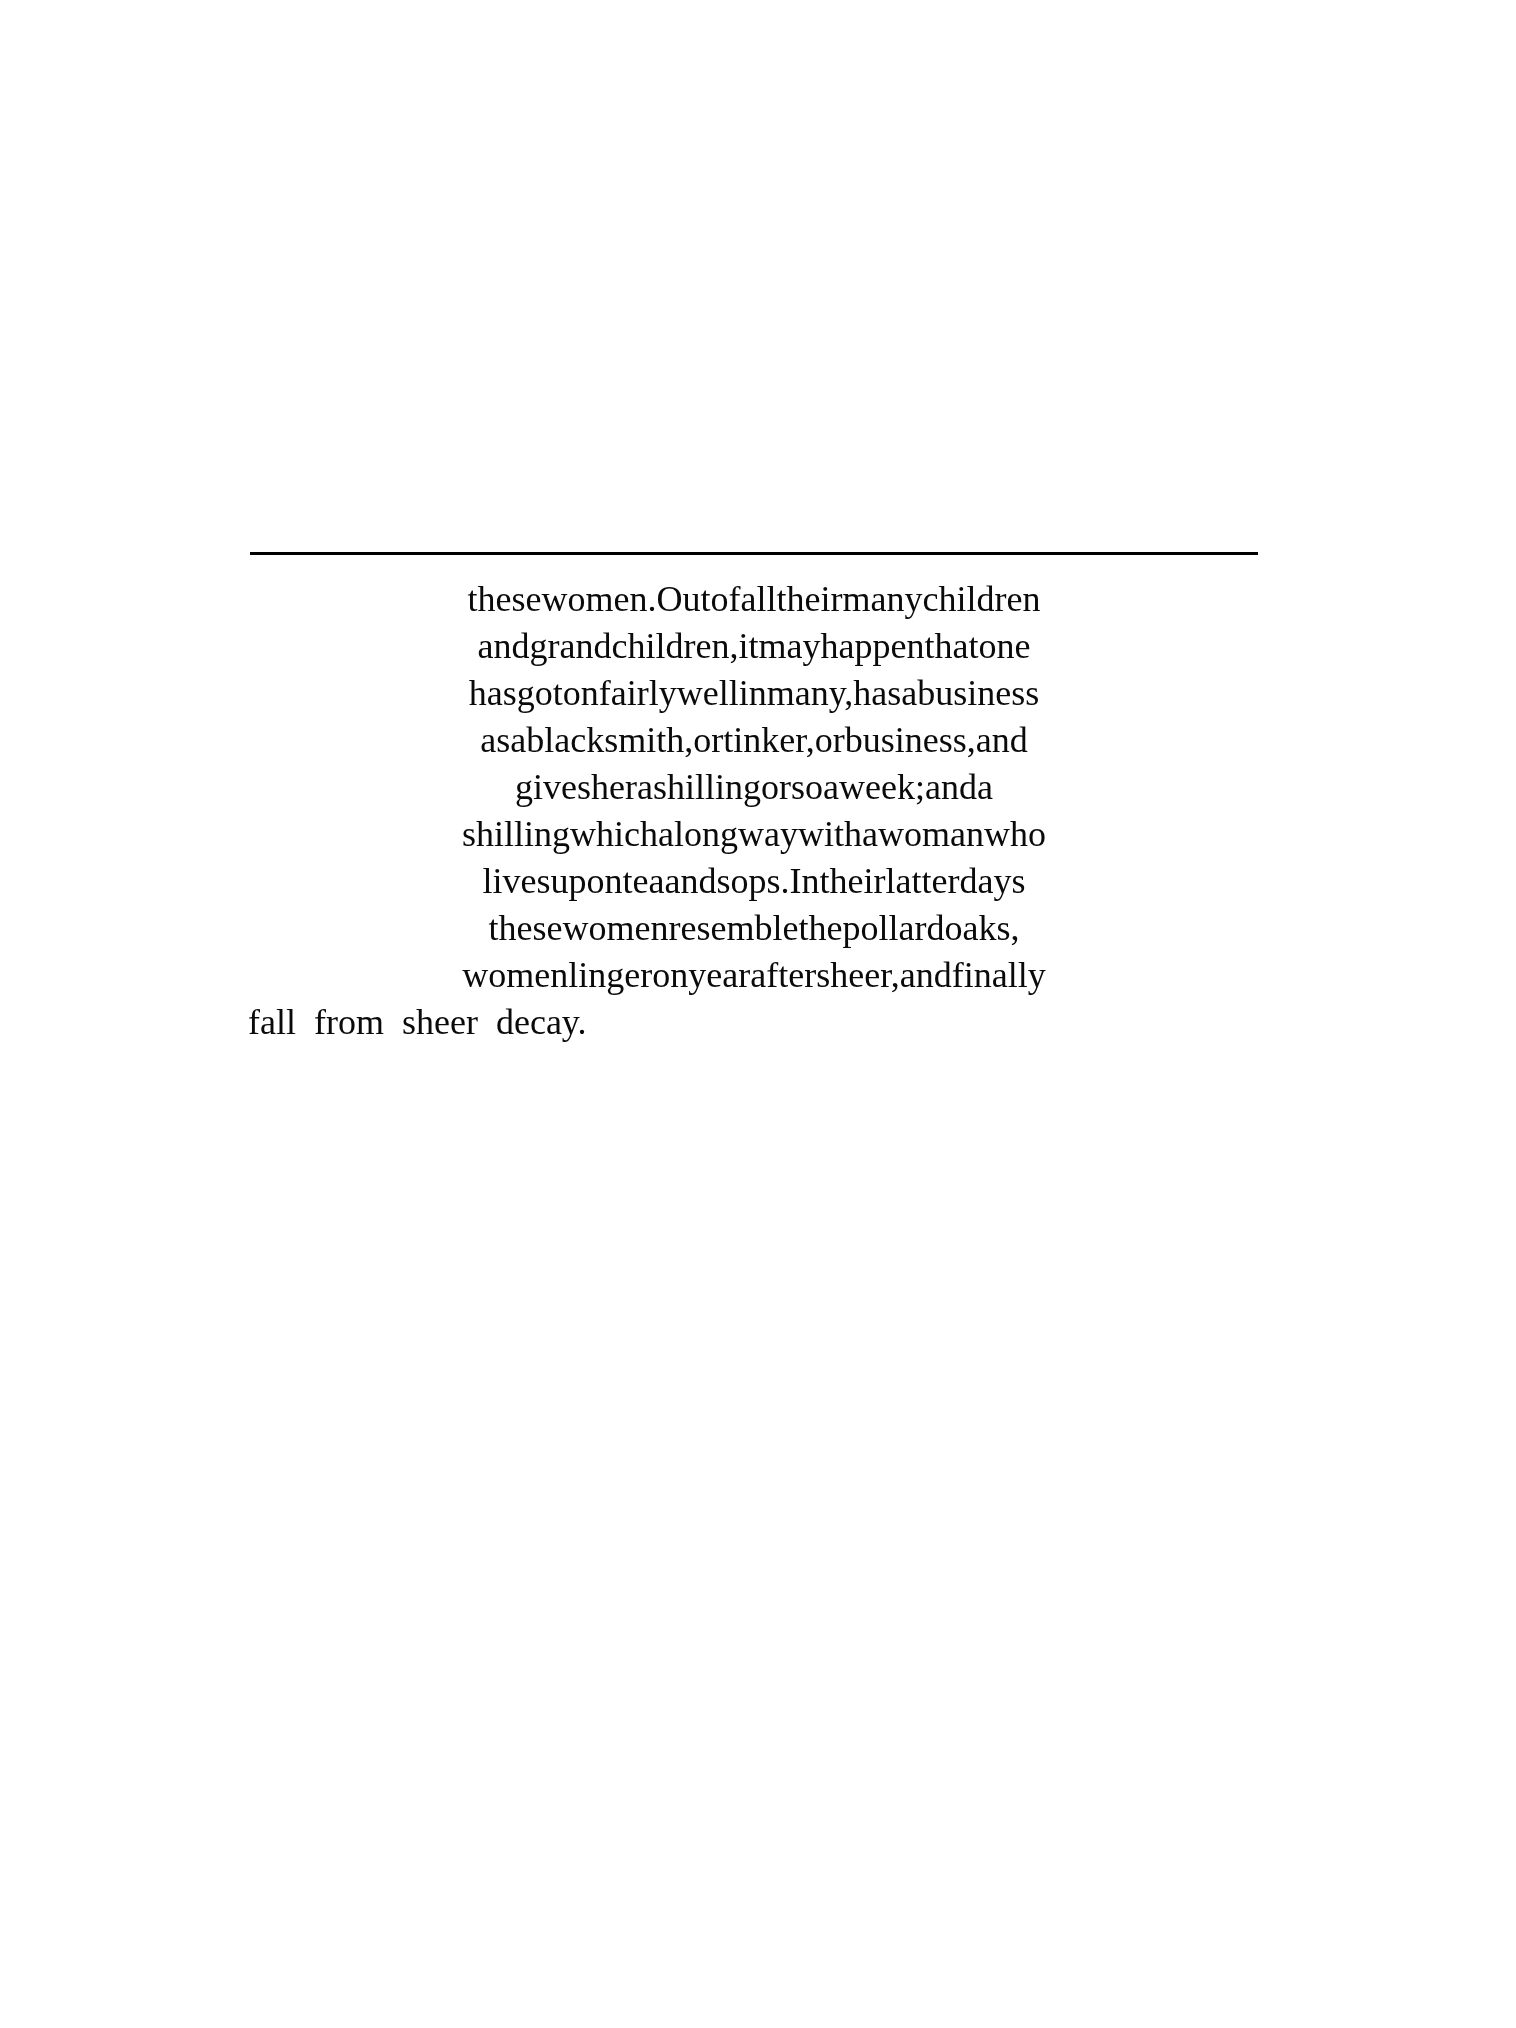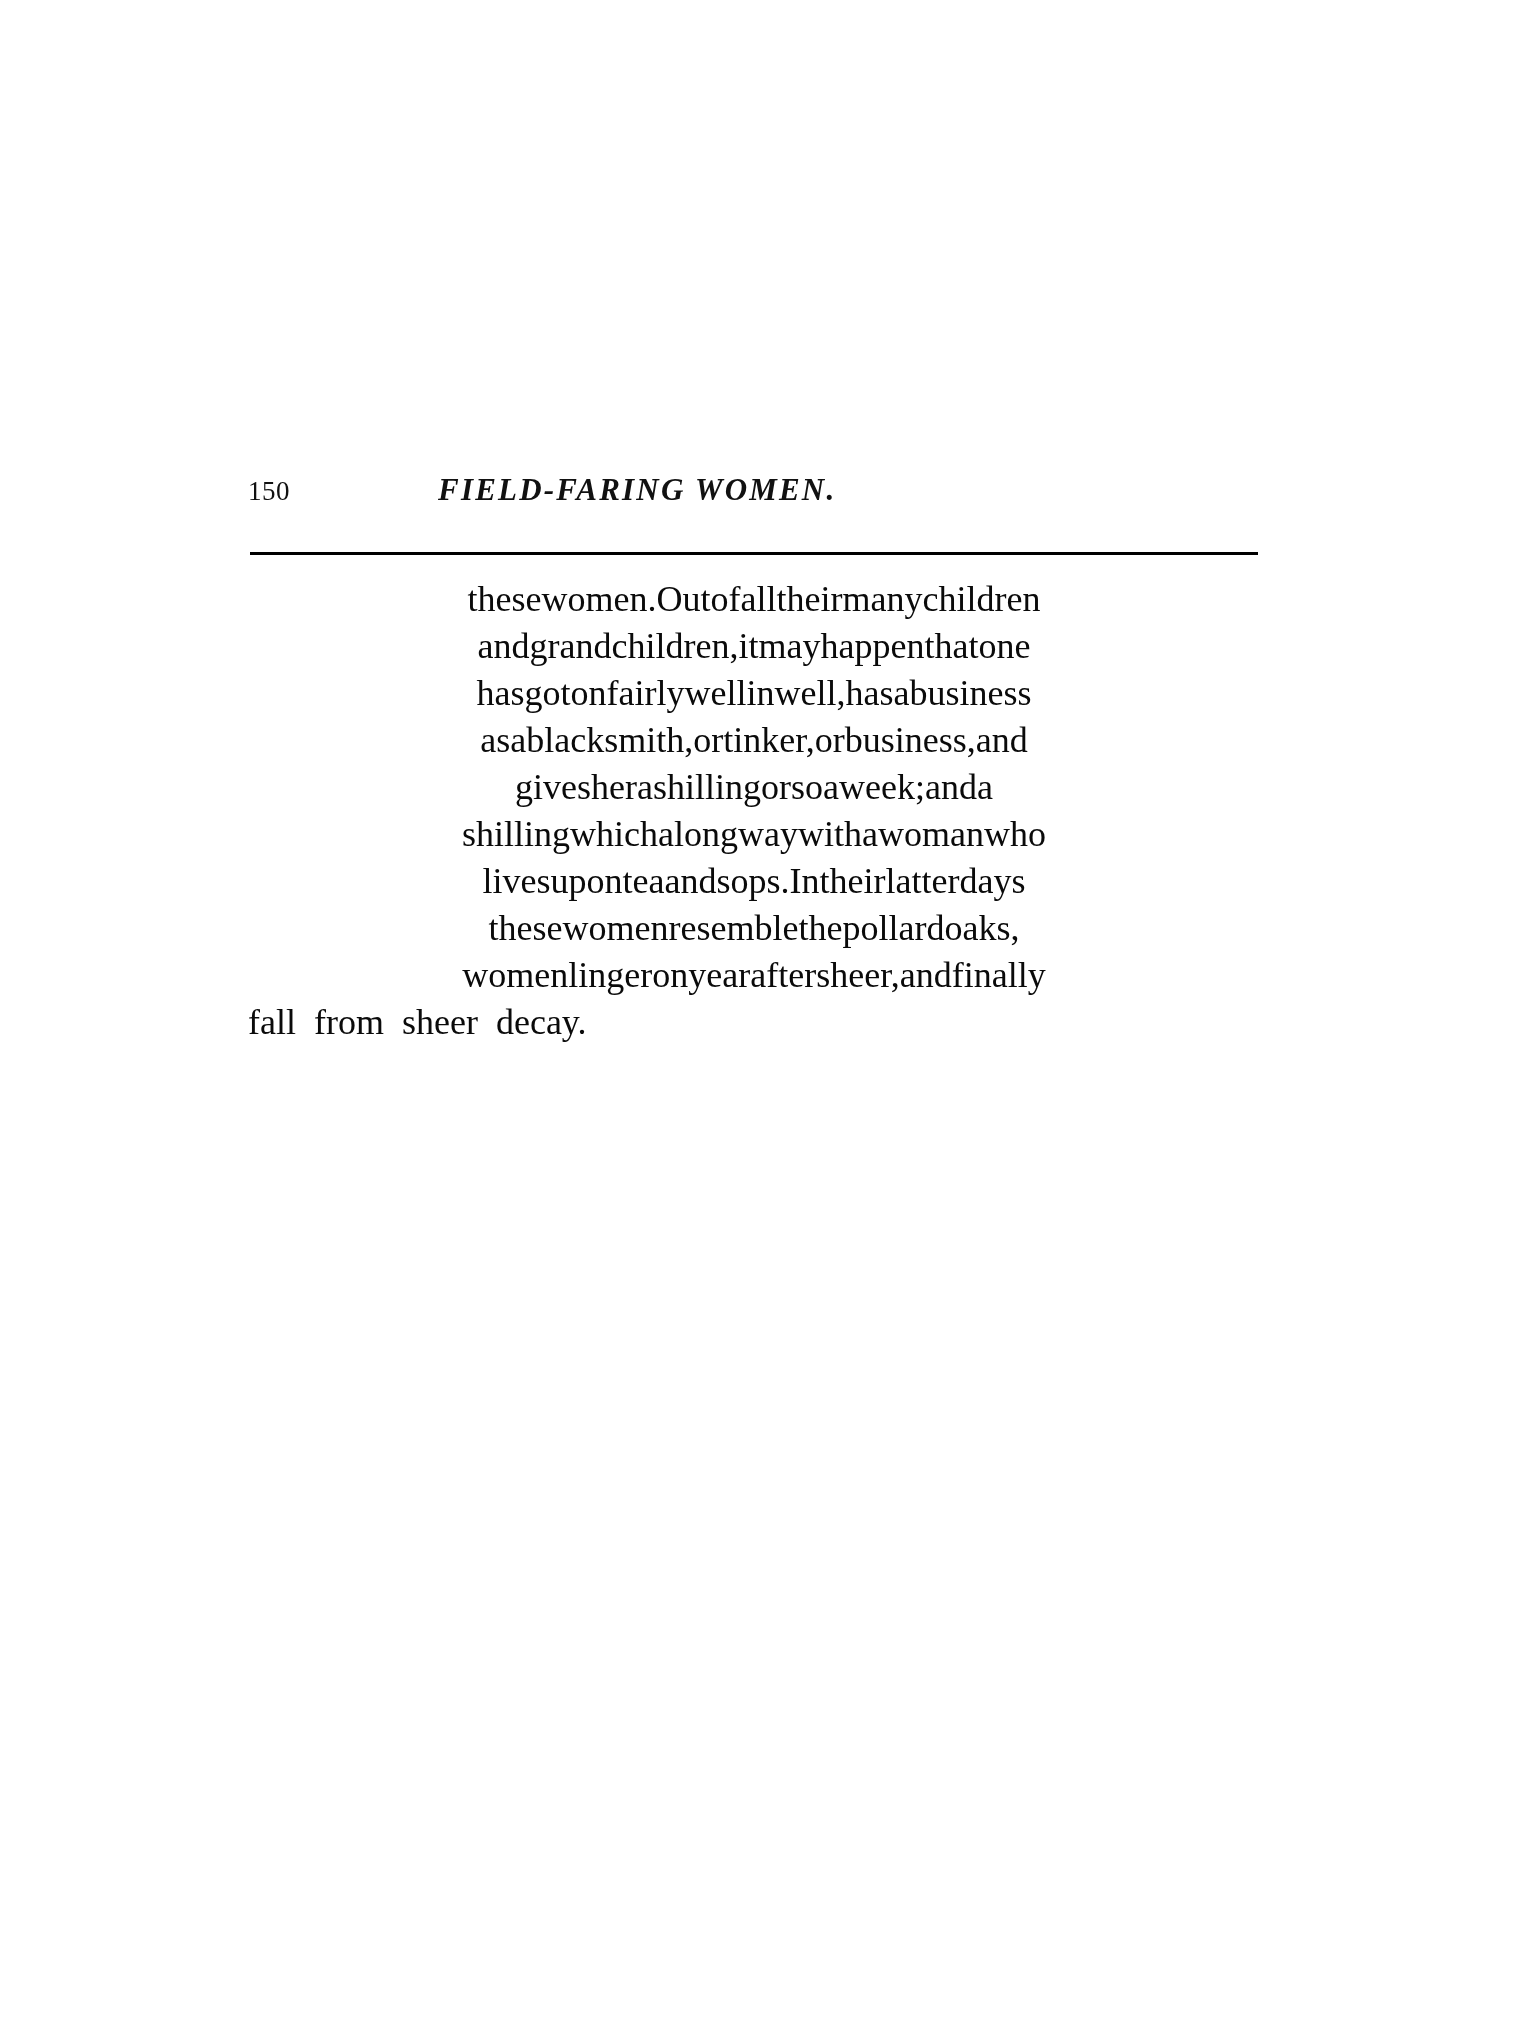--- a/index.html
+++ b/index.html
@@ -77,26 +77,20 @@
   }
   .line.last span.w {
     margin-right: 18px;
   }
 </style>
 </head>
 <body>
 
 <div class="page">
 
-  <div class="text-block">
-    <div class="running-head">
-      <div class="folio">150</div>
-      <div class="head-title">FIELD-FARING WOMEN.</div>
-    </div>
-  </div>
 
   <div class="rule"></div>
 
   <div class="body-text">
       <div class="line">
         <span class="w">these</span>
         <span class="w">women.</span>
         <span class="w">Out</span>
         <span class="w">of</span>
         <span class="w">all</span>
@@ -113,21 +107,21 @@
         <span class="w">that</span>
         <span class="w">one</span>
       </div>
       <div class="line">
         <span class="w">has</span>
         <span class="w">got</span>
         <span class="w">on</span>
         <span class="w">fairly</span>
         <span class="w">well</span>
         <span class="w">in</span>
-        <span class="w">well,</span>
+        <span class="w">many,</span>
         <span class="w">has</span>
         <span class="w">a</span>
         <span class="w">business</span>
       </div>
       <div class="line">
         <span class="w">as</span>
         <span class="w">a</span>
         <span class="w">blacksmith,</span>
         <span class="w">or</span>
         <span class="w">tinker,</span>

